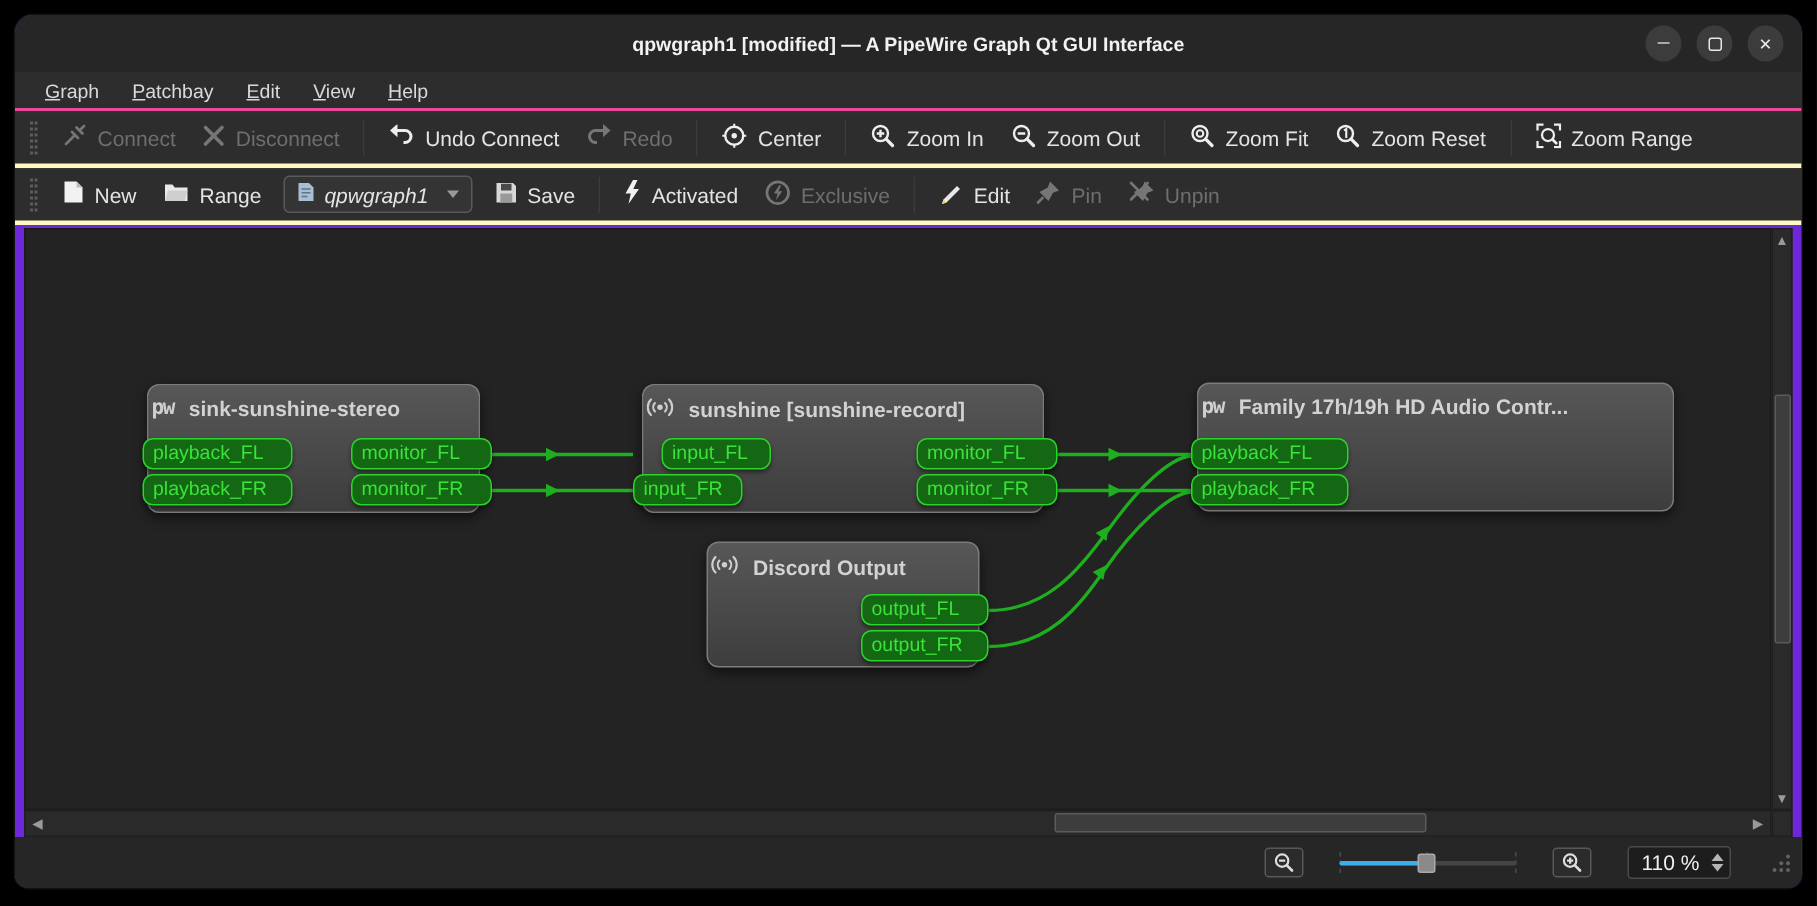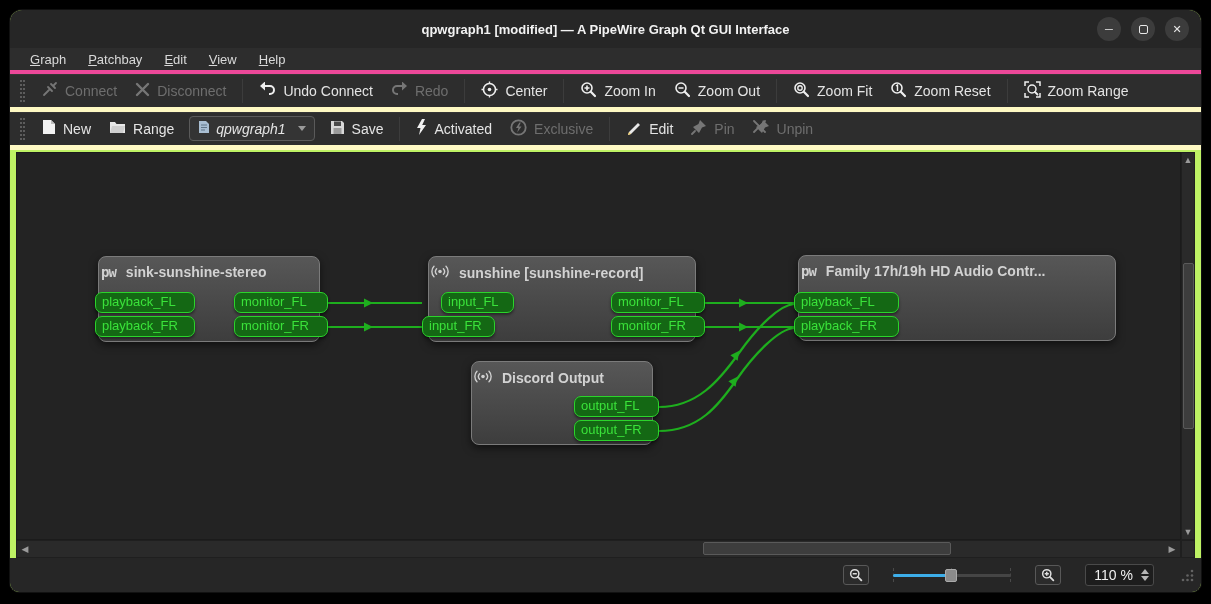--- a/index.html
+++ b/index.html
@@ -1,35 +1,35 @@
 <!DOCTYPE html>
 <html><head>
 <meta charset="utf-8">
 <style>
   * { margin:0; padding:0; box-sizing:border-box; }
   html,body { width:1211px; height:604px; background:#000; font-family:"Liberation Sans", sans-serif; overflow:hidden; }
   .window { position:absolute; left:10px; top:10px; width:1191px; height:582px;
-    background:#bef264; border-radius:12px 12px 9px 9px; overflow:hidden;
+    background:#6d28d9; border-radius:12px 12px 9px 9px; overflow:hidden;
     display:flex; flex-direction:column; box-shadow:0 0 0 1px #111; }
 
   
   .titlebar { height:38px; background:#262626; position:relative; display:flex; align-items:center; justify-content:center; flex:0 0 auto; }
   .titlebar .title { color:#f2f2f2; font-size:13px; font-weight:bold; }
   .winbtns { position:absolute; right:12px; top:7px; display:flex; gap:10px; }
   .winbtn { width:24px; height:24px; border-radius:50%; background:#3c3c3c; color:#e8e8e8;
     display:flex; align-items:center; justify-content:center; font-size:11px; cursor:default; }
   .winbtn .sq { width:9px; height:9px; border:1.4px solid #e8e8e8; border-radius:2px; }
 
   
-  .menubar { height:26px; background:#2d2d2d; display:flex; align-items:center; padding-left:10px; gap:2px; border-bottom:4px solid #ec4899; flex:0 0 auto; }
+  .menubar { height:26px; background:#2d2d2d; display:flex; align-items:center; padding-left:10px; gap:2px; border-bottom:2px solid #ec4899; flex:0 0 auto; }
   .menu-item { display:inline-block; color:#d9d9d9; font-size:13px; padding:3px 10px; border-radius:3px; }
   .menu-item::first-letter { text-decoration:underline; }
 
   
-  .toolbar { height:38px; background:#2d2d2d; display:flex; align-items:center; padding:0 4px; border-bottom:5px solid #fef9c3; box-shadow:inset 0 1px 0 #353535; flex:0 0 auto;text-align:right; }
+  .toolbar { height:38px; background:#2d2d2d; display:flex; align-items:center; padding:0 4px; border-bottom:3px solid #fef9c3; box-shadow:inset 0 1px 0 #353535; flex:0 0 auto;text-align:right; }
   .tb-handle { width:5px; height:22px; margin:0 8px 0 6px; border-left:2px dotted #5c5c5c; border-right:2px dotted #5c5c5c; }
   .tb-item { display:flex; align-items:center; gap:7px; padding:5px 9px; border-radius:4px; color:#e4e4e4; font-size:14px; white-space:nowrap; }
   .tb-item.disabled { color:#6e6e6e; }
   .tb-item.disabled svg { opacity:.45; }
   .tb-sep { width:1px; height:24px; background:#212121; border-right:1px solid #3c3c3c; margin:0 7px; }
   .combo { display:flex; align-items:center; gap:6px; background:#343434; border:1px solid #5a5a5a; border-radius:4px; padding:3px 8px; margin:0 6px; color:#e4e4e4; font-size:14px;font-style:italic; }
   .combo .arrow { width:0; height:0; border-left:4px solid transparent; border-right:4px solid transparent; border-top:5px solid #9a9a9a; margin-left:6px; }
 
   
   .canvas-row { flex:1 1 auto; display:flex; margin:2px 6px 0 6px; min-height:0; }

